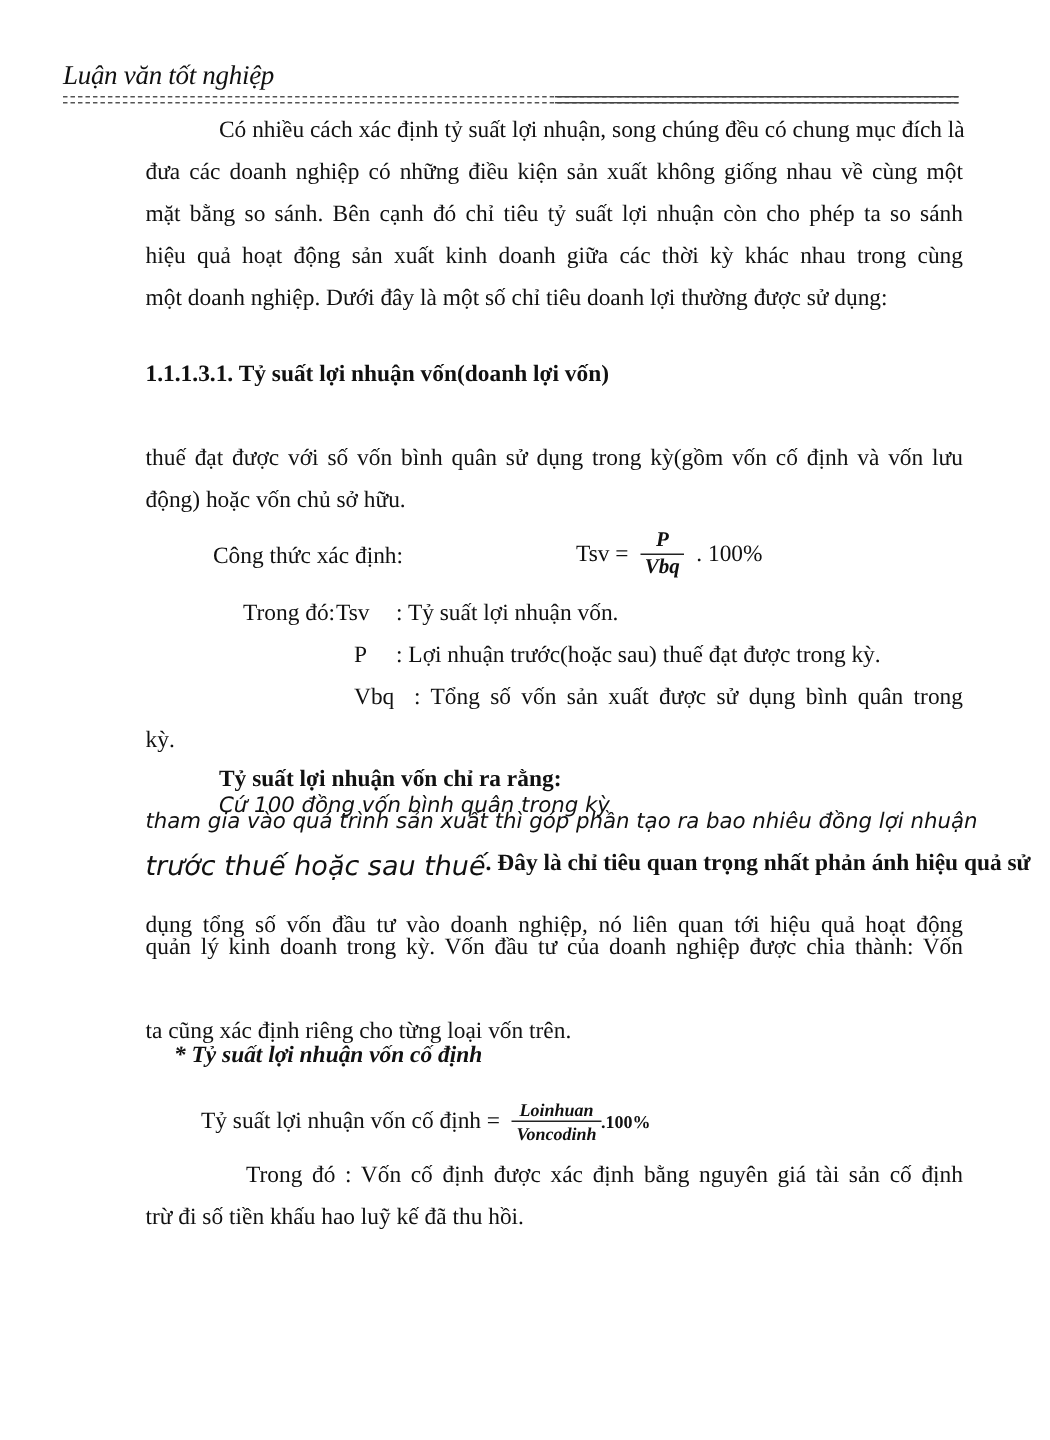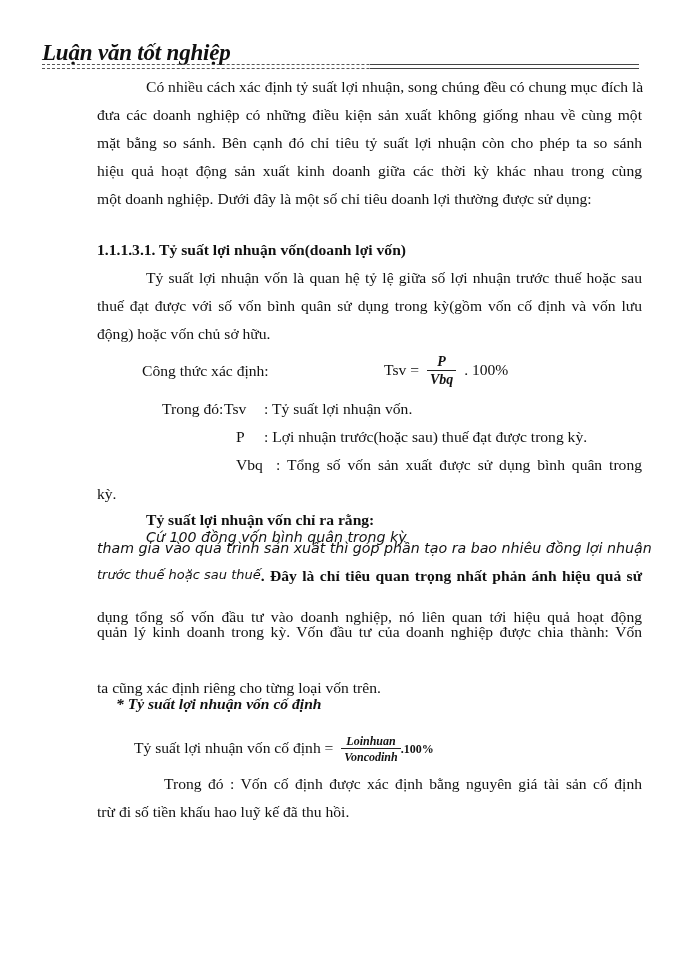--- a/index.html
+++ b/index.html
@@ -1,20 +1,20 @@
 <!DOCTYPE html>
 <html><head>
   <meta charset="utf-8">
   <style>
     html, body { margin: 0; padding: 0; background: #ffffff; }
     body { width: 700px; height: 960px; position: relative; overflow: hidden;
            font-family: "Liberation Serif", "DejaVu Serif", serif; color: #111; }
     .page { position: absolute; left: 0; top: 0; width: 700px; height: 960px; }
-    .header-title { position: absolute; left: 42px; top: 40px; font-size: 23px;
-           font-weight: bold; font-style: italic; letter-spacing: -0.2px; }
+    .header-title { position: absolute; left: 42px; top: 40px; font-size: 18px;
+           font-weight: normal; font-style: italic; letter-spacing: -0.2px; }
     .header-rule { position: absolute; left: 42px; top: 64px; width: 597px; height: 6px; }
     .header-rule .l1 { position: absolute; left: 0; top: 0; width: 100%; border-top: 1.5px dashed #555; }
     .header-rule .l2 { position: absolute; left: 0; top: 4px; width: 100%; border-top: 1.5px dashed #555; }
     .header-rule .l3 { position: absolute; left: 55%; top: 0; width: 45%; border-top: 1.6px solid #444; }
     .header-rule .l4 { position: absolute; left: 55%; top: 4px; width: 45%; border-top: 1.6px solid #444; }
     .line { position: absolute; left: 97px; width: 545px; font-size: 15.6px;
             white-space: nowrap; text-align: justify; text-align-last: justify; }
     .line.noj { text-align-last: left; }
     .indent-1 { left: 146px; width: 496px; }
     .bold { font-weight: bold; }
@@ -43,21 +43,20 @@
   </div>
 
   <div class="line indent-1" style="top:78px">Có nhiều  cách xác  định tỷ suất lợi nhuận,  song chúng  đều có chung mục  đích là</div>
   <div class="line" style="top:106px">đưa các doanh nghiệp  có những  điều kiện  sản xuất không giống nhau về cùng một</div>
   <div class="line" style="top:134px">mặt bằng so sánh. Bên  cạnh đó chỉ tiêu  tỷ suất lợi nhuận  còn cho phép ta so sánh</div>
   <div class="line" style="top:162px">hiệu  quả  hoạt  động sản  xuất  kinh  doanh giữa  các thời  kỳ khác nhau  trong  cùng</div>
   <div class="line noj" style="top:190px">một doanh nghiệp.  Dưới  đây là một số chỉ tiêu  doanh lợi  thường  được sử dụng:</div>
 
   <div class="line noj bold" style="top:241px">1.1.1.3.1. Tỷ suất lợi nhuận vốn(doanh lợi vốn)</div>
 
-  <div class="line indent-1" style="top:269px">Tỷ suất lợi  nhuận  vốn là quan hệ tỷ lệ giữa số lợi  nhuận trước thuế hoặc sau</div>
   <div class="line" style="top:297px">thuế đạt được với  số vốn bình quân sử dụng trong kỳ(gồm  vốn  cố định  và  vốn lưu</div>
   <div class="line noj" style="top:325px">động) hoặc vốn chủ sở hữu.</div>
 
   <div class="abs" style="left:142px; top:362px">Công thức xác  định:</div>
   <div class="abs" style="left:384px; top:350px; line-height:40px;">
     <span>Tsv =</span>
     <span class="frac mid">
       <span class="num">P</span>
       <span class="den">Vbq</span>
     </span>
@@ -72,21 +71,21 @@
   <div class="abs" style="left:236px; top:456px">Vbq</div>
   <div class="line" style="left:276px; width:366px; top:456px">: Tổng số vốn sản xuất  được sử dụng bình quân trong</div>
   <div class="abs" style="left:97px; top:485px">kỳ.</div>
 
   <div class="abs" style="left:146px; top:511px; width:496px; display:flex; justify-content:space-between;flex-direction:column;">
     <span class="bold">Tỷ suất lợi  nhuận  vốn  chỉ  ra  rằng:</span>
     <span class="it-sans" style="font-size:14.2px">Cứ 100 đồng vốn  bình quân trong kỳ</span>
   </div>
   <div class="line it-sans" style="top:540px; font-size:14.2px">tham gia vào quá trình sản xuất thì góp phần tạo ra bao nhiêu đồng lợi nhuận</div>
   <div class="abs" style="left:97px; top:567px; width:545px; display:flex;">
-    <span class="it-sans" style="font-size:13px">trước thuế hoặc sau thuế</span>
+    <span class="it-sans" style="font-size:18px">trước thuế hoặc sau thuế</span>
     <span class="bold" style="flex:1; text-align:justify; text-align-last:justify; white-space:nowrap;">. Đây  là  chỉ tiêu  quan trọng  nhất  phản  ánh  hiệu  quả  sử</span>
   </div>
   <div class="line" style="top:608px">dụng tổng  số  vốn  đầu tư vào  doanh  nghiệp,  nó liên  quan  tới  hiệu  quả  hoạt  động</div>
   <div class="line" style="top:623px">quản lý kinh  doanh trong kỳ.  Vốn  đầu tư của doanh nghiệp  được chia thành:  Vốn</div>
   <div class="line noj" style="top:679px">ta cũng xác định riêng  cho từng loại  vốn trên.</div>
 
   <div class="abs bold italic" style="left:116px; top:695px">* Tỷ suất lợi nhuận vốn cố định</div>
   <div class="abs" style="left:134px; top:728px; line-height:40px;">
     <span>Tỷ suất lợi  nhuận  vốn  cố  định =</span>
     <span class="frac small" style="margin:0 0 0 4px">

